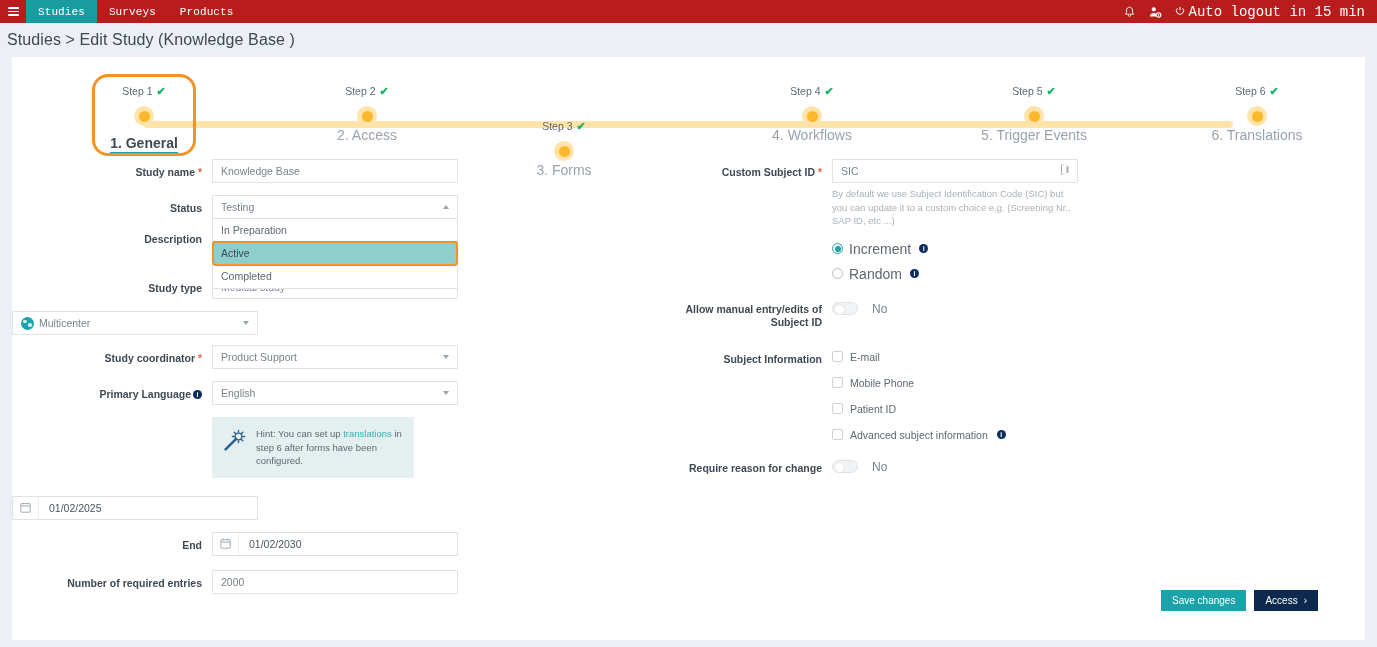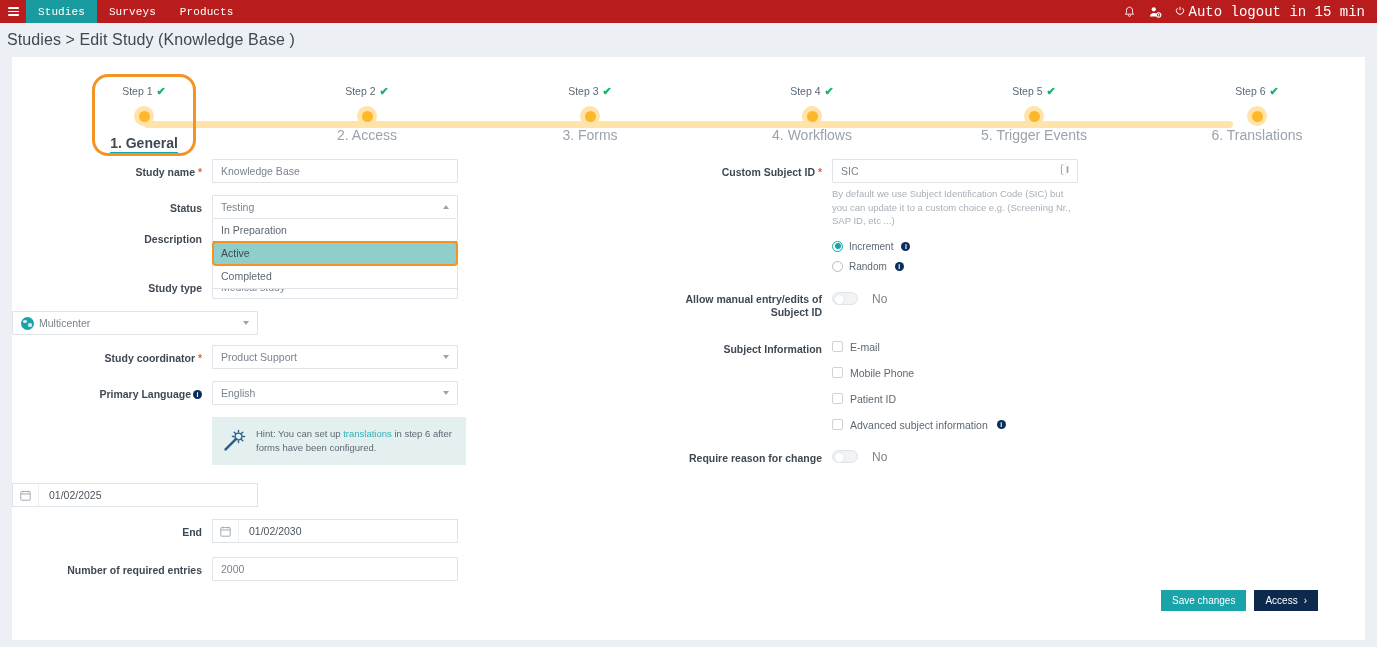--- a/index.html
+++ b/index.html
@@ -252,21 +252,21 @@
     width:4px; height:3px; background:#cfe9e6; border-radius: 40%;
   }
   .globe::after {
     content:"";
     position:absolute; left:7px; top:6px;
     width:4px; height:4px; background:#cfe9e6; border-radius: 40%;
   }
 
   
   .hint {
-    width: 254px;
+    width: 202px;
     background: #e3f0ef;
     padding: 10px 10px 10px 8px;
     display: flex;
     gap: 8px;
     align-items: flex-start;
   }
   .hint-txt {
     font-size: 9.5px;
     color: #5d6873;
     line-height: 13.5px;
@@ -303,21 +303,21 @@
   .radio {
     width: 11px; height: 11px; border-radius: 50%;
     border: 1px solid #b6bdc4; background: #fff;
     display:flex; align-items:center; justify-content:center;
     flex: none;
   }
   .radio.on { border-color: #1aa3a8; }
   .radio.on::after {
     content:""; width: 6px; height: 6px; border-radius: 50%; background: #1aa3a8;
   }
-  .radio-lbl { font-size: 10px; color: #5d6873; }
+  .radio-lbl { font-size: 14px; color: #5d6873; }
 
   .toggle {
     width: 26px; height: 13px; border-radius: 7px;
     background: #f1f3f5; border: 1px solid #dfe3e8;
     position: relative; flex: none;
   }
   .toggle .knob {
     position: absolute; left: 1px; top: 0.5px;
     width: 11px; height: 11px; border-radius: 50%;
     background: #fff;
@@ -426,21 +426,21 @@
         <span class="check">✔</span>
       </div>
       <div class="dot-wrap">
         <div class="dot-outer">
             <div class="dot-inner"></div>
           </div>
       </div>
       <div><span class="step-label">2. Access</span></div>
     </div>
 
-    <div class="step" style="left:498px;">
+    <div class="step" style="left:472px;margin-top:35px;">
       <div class="step-top">
         <span>Step 3</span>
         <span class="check">✔</span>
       </div>
       <div class="dot-wrap">
         <div class="dot-outer">
             <div class="dot-inner"></div>
           </div>
       </div>
       <div><span class="step-label">3. Forms</span></div>

